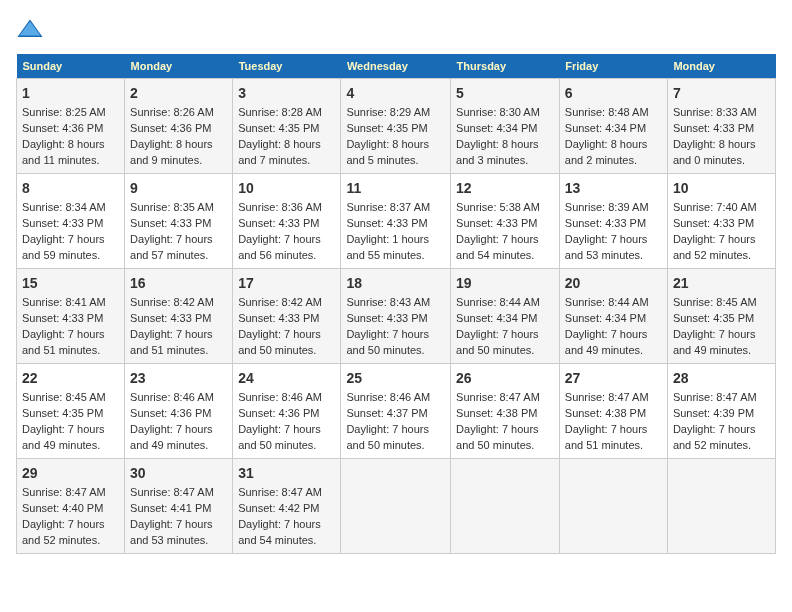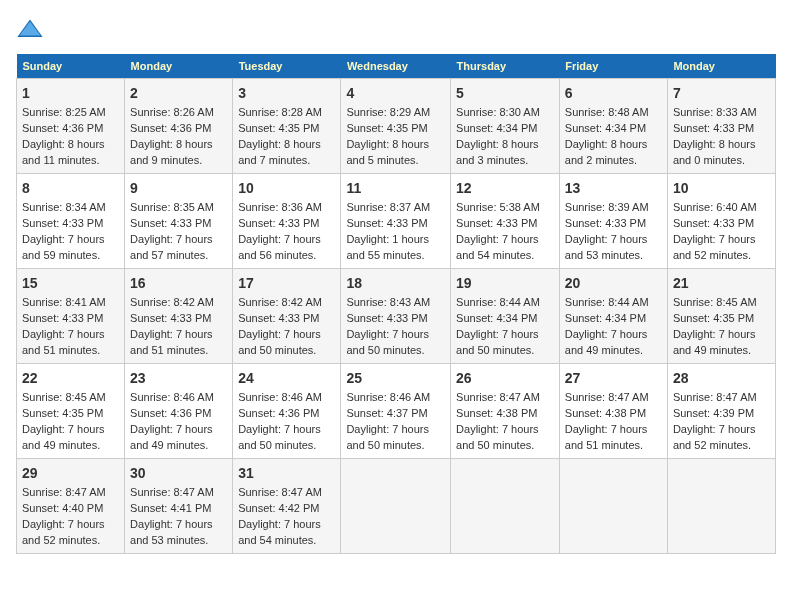--- a/index.html
+++ b/index.html
@@ -126,21 +126,21 @@
         <td><span class="day-num">6</span><span>Sunrise: 8:48 AM</span><br><span>Sunset: 4:34 PM</span><br><span>Daylight: 8 hours and 2 minutes.</span></td>
         <td><span class="day-num">7</span><span>Sunrise: 8:33 AM</span><br><span>Sunset: 4:33 PM</span><br><span>Daylight: 8 hours and 0 minutes.</span></td>
       </tr>
       <tr>
         <td><span class="day-num">8</span><span>Sunrise: 8:34 AM</span><br><span>Sunset: 4:33 PM</span><br><span>Daylight: 7 hours and 59 minutes.</span></td>
         <td><span class="day-num">9</span><span>Sunrise: 8:35 AM</span><br><span>Sunset: 4:33 PM</span><br><span>Daylight: 7 hours and 57 minutes.</span></td>
         <td><span class="day-num">10</span><span>Sunrise: 8:36 AM</span><br><span>Sunset: 4:33 PM</span><br><span>Daylight: 7 hours and 56 minutes.</span></td>
         <td><span class="day-num">11</span><span>Sunrise: 8:37 AM</span><br><span>Sunset: 4:33 PM</span><br><span>Daylight: 1 hours and 55 minutes.</span></td>
         <td><span class="day-num">12</span><span>Sunrise: 5:38 AM</span><br><span>Sunset: 4:33 PM</span><br><span>Daylight: 7 hours and 54 minutes.</span></td>
         <td><span class="day-num">13</span><span>Sunrise: 8:39 AM</span><br><span>Sunset: 4:33 PM</span><br><span>Daylight: 7 hours and 53 minutes.</span></td>
-        <td><span class="day-num">10</span><span>Sunrise: 6:40 AM</span><br><span>Sunset: 4:33 PM</span><br><span>Daylight: 7 hours and 52 minutes.</span></td>
+        <td><span class="day-num">10</span><span>Sunrise: 7:40 AM</span><br><span>Sunset: 4:33 PM</span><br><span>Daylight: 7 hours and 52 minutes.</span></td>
       </tr>
       <tr>
         <td><span class="day-num">15</span><span>Sunrise: 8:41 AM</span><br><span>Sunset: 4:33 PM</span><br><span>Daylight: 7 hours and 51 minutes.</span></td>
         <td><span class="day-num">16</span><span>Sunrise: 8:42 AM</span><br><span>Sunset: 4:33 PM</span><br><span>Daylight: 7 hours and 51 minutes.</span></td>
         <td><span class="day-num">17</span><span>Sunrise: 8:42 AM</span><br><span>Sunset: 4:33 PM</span><br><span>Daylight: 7 hours and 50 minutes.</span></td>
         <td><span class="day-num">18</span><span>Sunrise: 8:43 AM</span><br><span>Sunset: 4:33 PM</span><br><span>Daylight: 7 hours and 50 minutes.</span></td>
         <td><span class="day-num">19</span><span>Sunrise: 8:44 AM</span><br><span>Sunset: 4:34 PM</span><br><span>Daylight: 7 hours and 50 minutes.</span></td>
         <td><span class="day-num">20</span><span>Sunrise: 8:44 AM</span><br><span>Sunset: 4:34 PM</span><br><span>Daylight: 7 hours and 49 minutes.</span></td>
         <td><span class="day-num">21</span><span>Sunrise: 8:45 AM</span><br><span>Sunset: 4:35 PM</span><br><span>Daylight: 7 hours and 49 minutes.</span></td>
       </tr>

